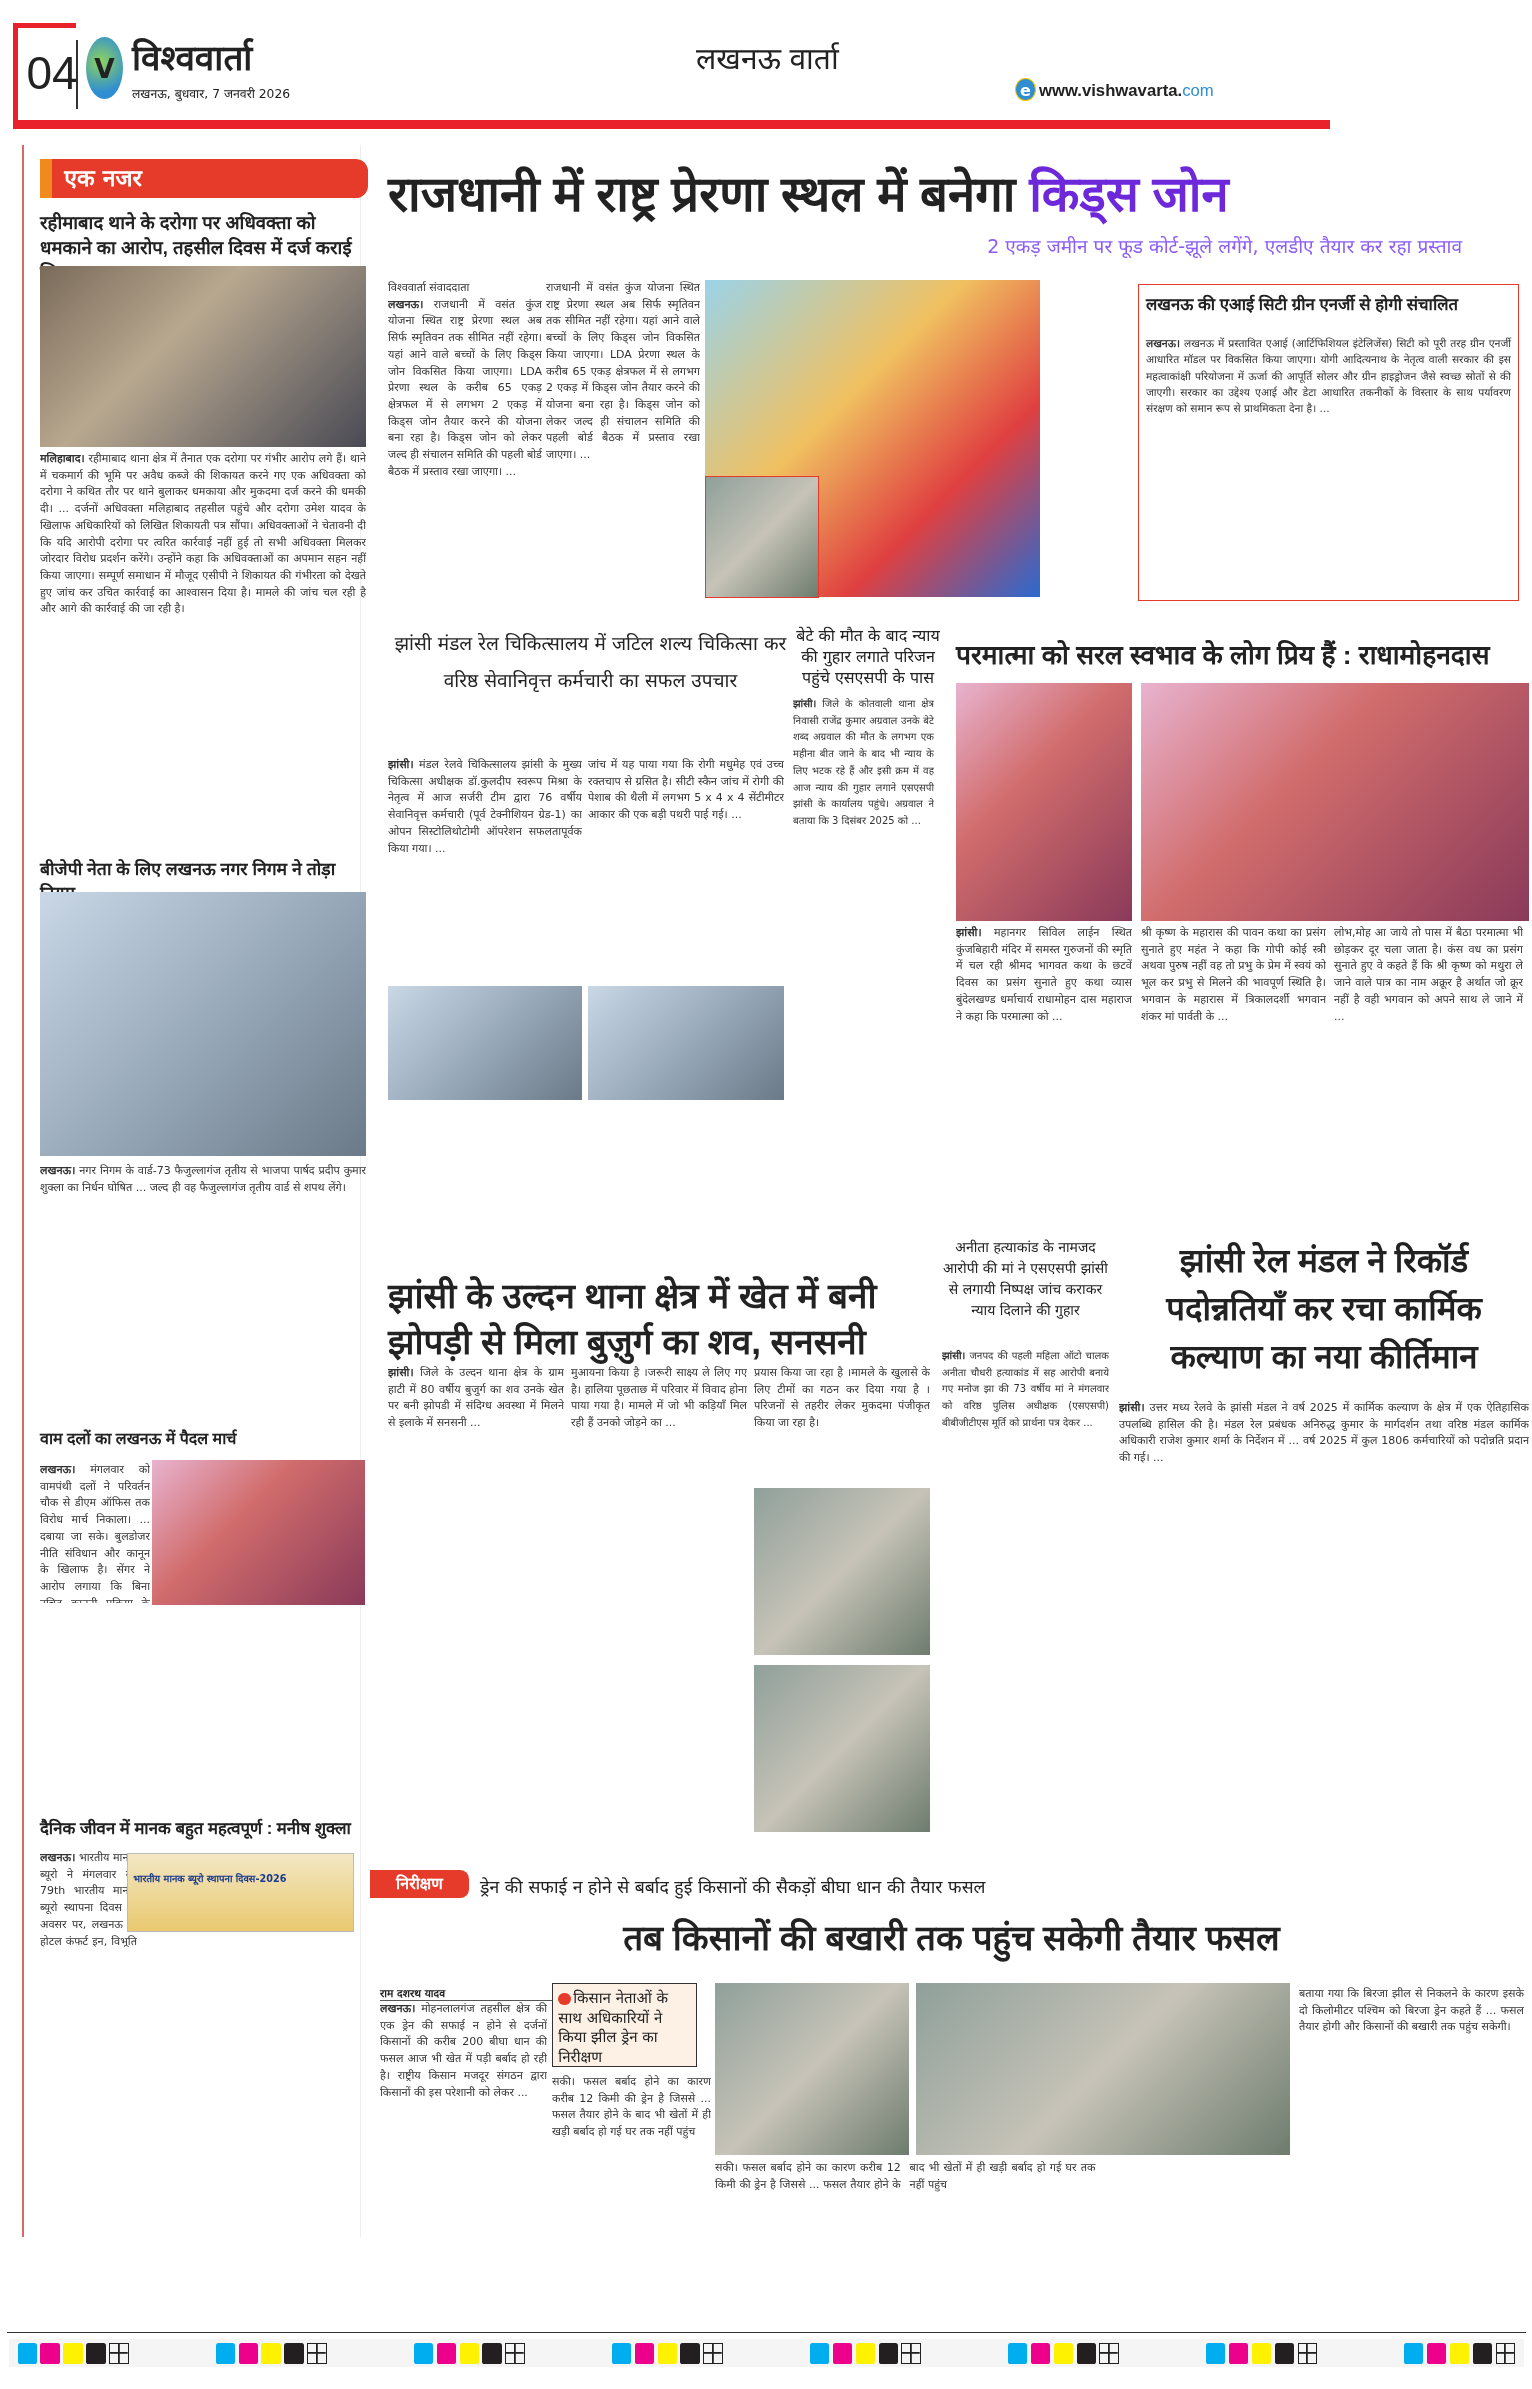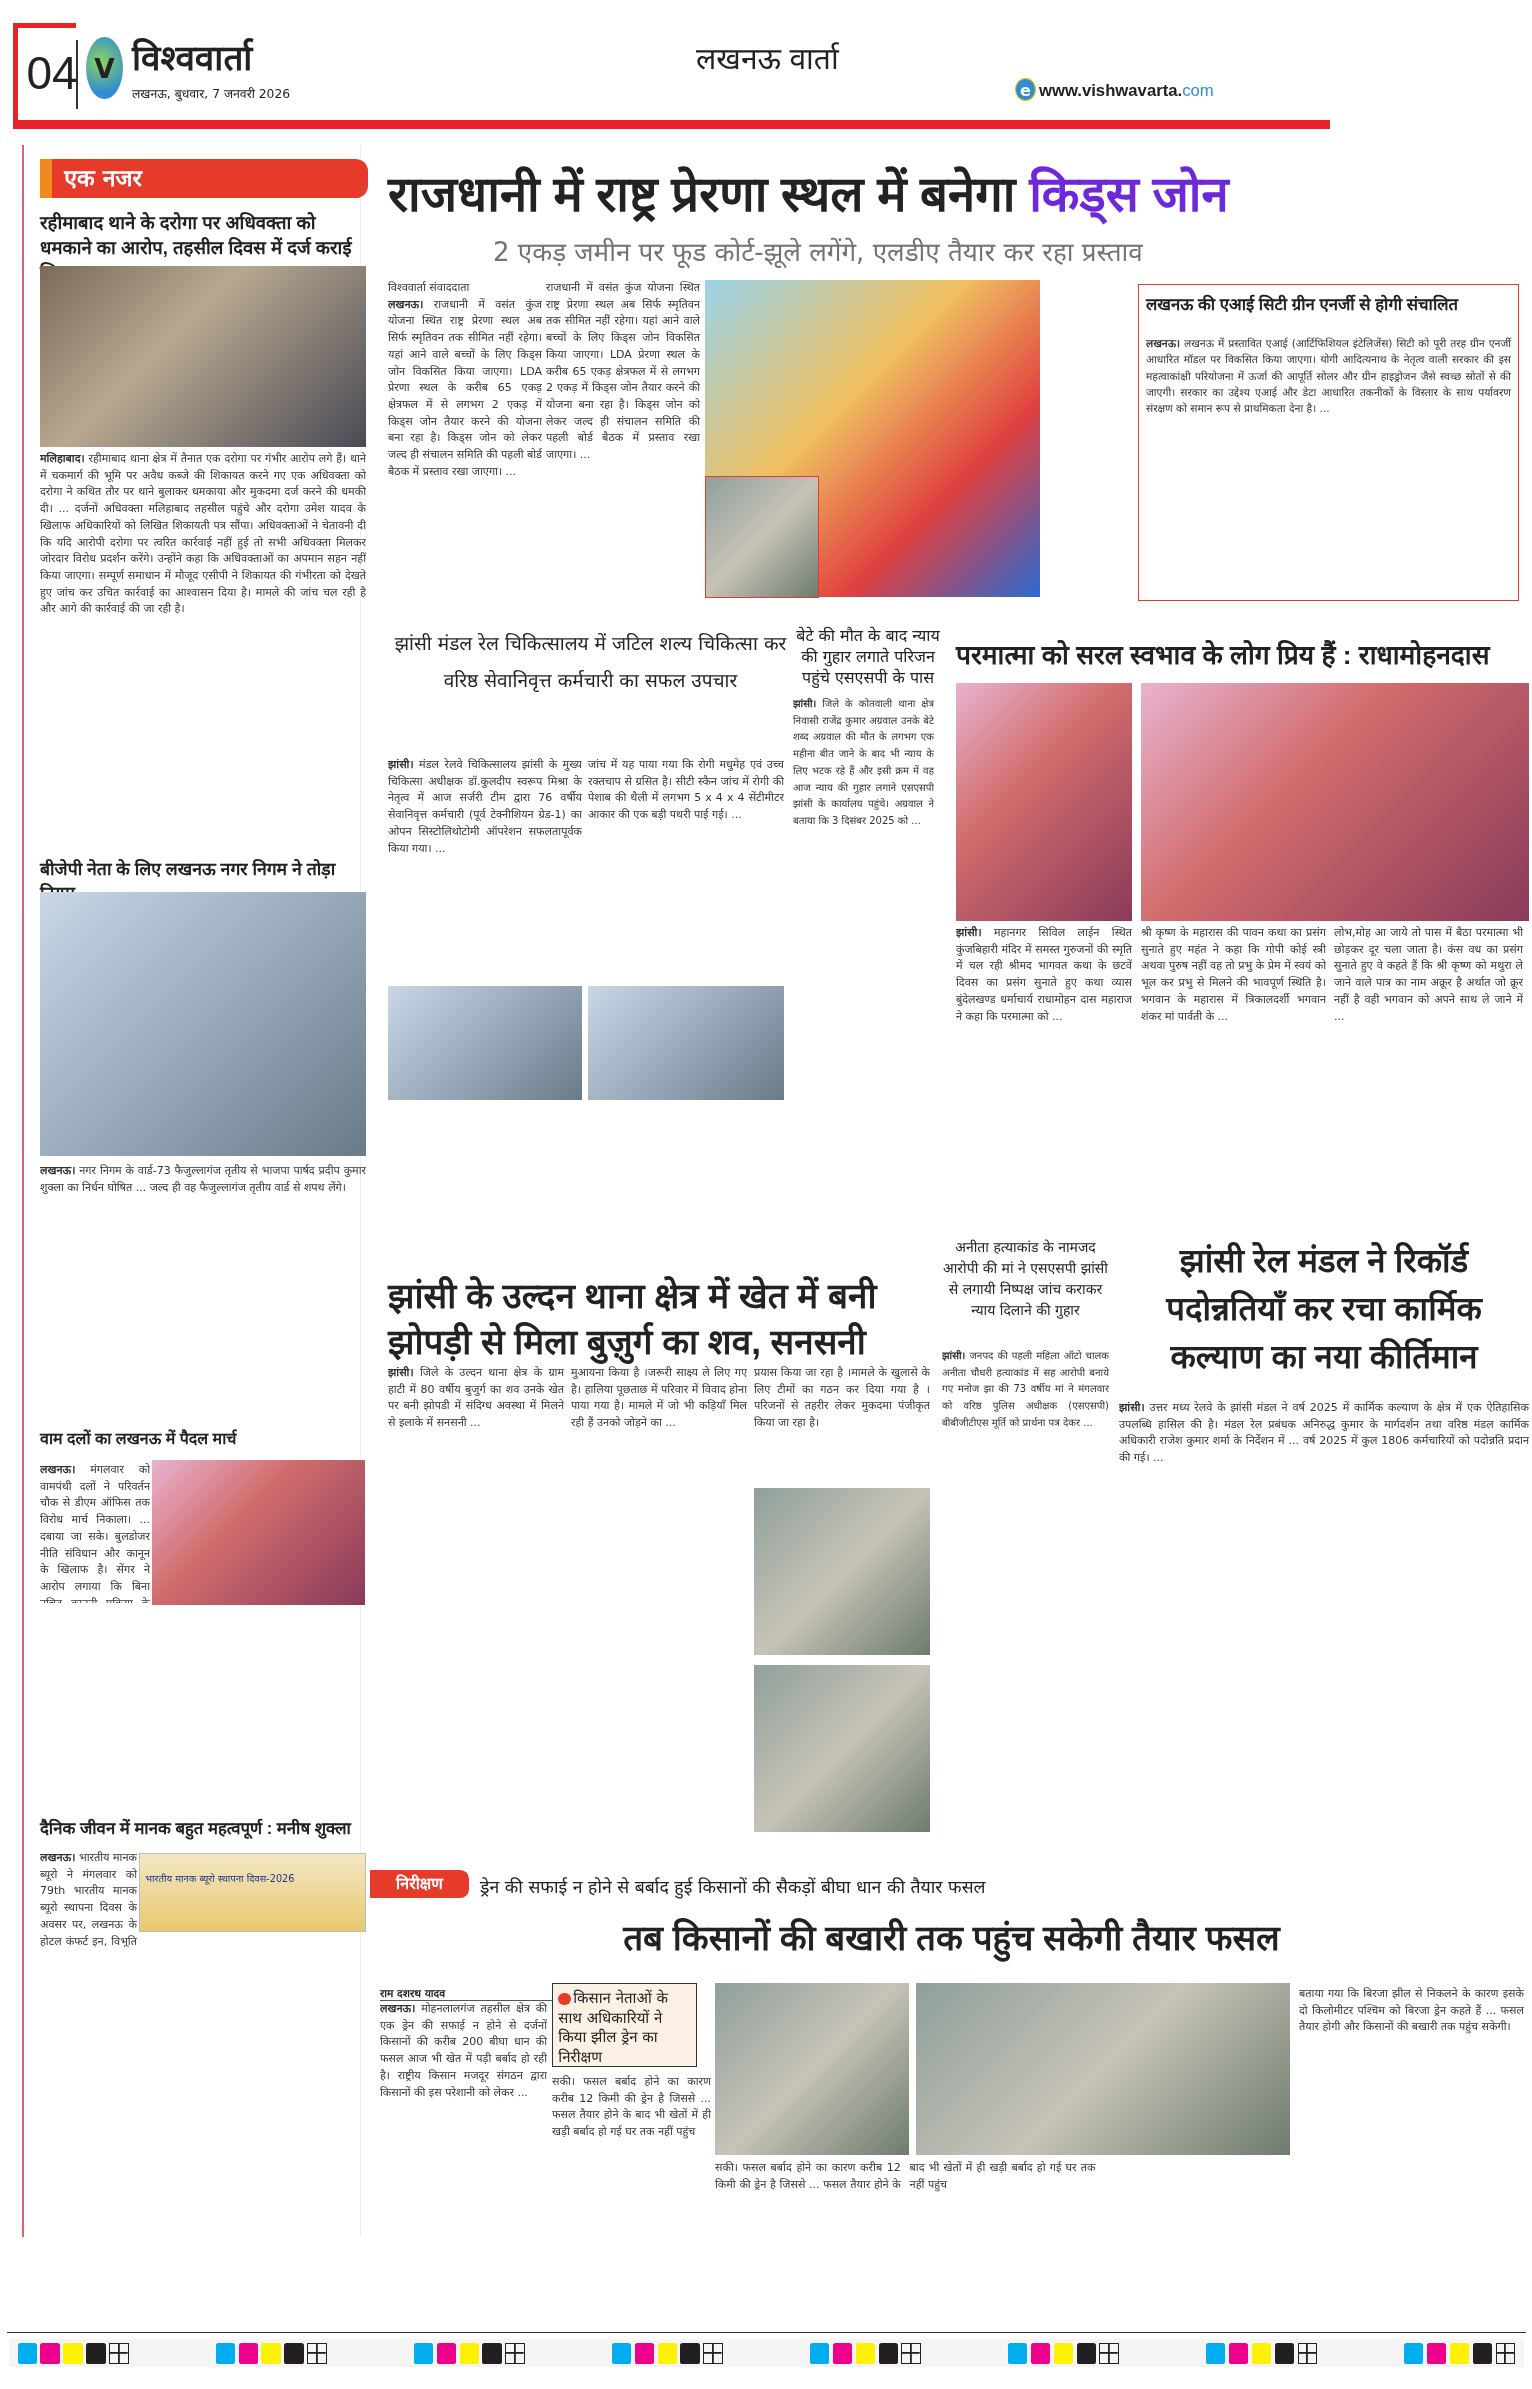--- a/index.html
+++ b/index.html
@@ -60,25 +60,25 @@
 <div class="abs photo2" style="left:40px;top:892px;width:326px;height:264px"></div>
 <div class="abs body" style="left:40px;top:1163px;width:326px;height:255px;overflow:hidden"><b>लखनऊ।</b> <span>नगर निगम के वार्ड-73 फैजुल्लागंज तृतीय से भाजपा पार्षद प्रदीप कुमार शुक्ला का निर्धन घोषित ... जल्द ही वह फैजुल्लागंज तृतीय वार्ड से शपथ लेंगे।</span></div>
 
 <div class="abs lh" style="left:40px;top:1427px;width:326px;font-size:16px">वाम दलों का लखनऊ में पैदल मार्च</div>
 <div class="abs body" style="left:40px;top:1462px;width:110px;height:141px;overflow:hidden"><b>लखनऊ।</b> <span>मंगलवार को वामपंथी दलों ने परिवर्तन चौक से डीएम ऑफिस तक विरोध मार्च निकाला। ... दबाया जा सके। बुलडोजर नीति संविधान और कानून के खिलाफ है। सेंगर ने आरोप लगाया कि बिना उचित कानूनी प्रक्रिया के लोगों के घर और रोज़गार छीने जा रहे हैं, जो एक सभ्य लोकतंत्र में स्वीकार्य नहीं हो सकता। सरकार को कानून के दायरे में रहकर काम करना चाहिए, न कि भय का माहौल बनाकर।</span></div>
 <div class="abs photo3" style="left:152px;top:1460px;width:213px;height:145px"></div>
 <div class="abs body" style="left:40px;top:1610px;width:326px;height:198px;overflow:hidden;color:#444"></div>
 
 <div class="abs lh" style="left:40px;top:1816px;width:326px;font-size:16.7px">दैनिक जीवन में मानक बहुत महत्वपूर्ण : मनीष शुक्ला</div>
 <div class="abs body" style="left:40px;top:1850px;width:97px;height:97px;overflow:hidden"><b>लखनऊ।</b> <span>भारतीय मानक ब्यूरो ने मंगलवार को 79th भारतीय मानक ब्यूरो स्थापना दिवस के अवसर पर, लखनऊ के होटल कंफर्ट इन, विभूति खंड, गोमती नगर में 'मानक महोत्सव' का ... अतिथियों ने इस कार्यक्रम की शोभा बढ़ाई।</span></div>
-<div class="abs" style="left:139px;top:1853px;width:227px;height:79px;background:linear-gradient(#f3e7c4,#e9c96f);border:0.9px solid #bbb;font-size:9.7px;color:#1a3a8a;font-weight:normal;padding:17.6px 5.3px"><span>भारतीय मानक ब्यूरो स्थापना दिवस-2026</span></div>
+<div class="abs" style="left:127px;top:1853px;width:227px;height:79px;background:linear-gradient(#f3e7c4,#e9c96f);border:0.9px solid #bbb;font-size:9.7px;color:#1a3a8a;font-weight:bold;padding:17.6px 5.3px"><span>भारतीय मानक ब्यूरो स्थापना दिवस-2026</span></div>
 <div class="abs body" style="left:40px;top:1946px;width:326px;height:291px;overflow:hidden;color:#444"></div>
 
 <div class="abs lh" style="left:388px;top:159px;width:1136px;font-size:49px;white-space:nowrap"><span>राजधानी में राष्ट्र प्रेरणा स्थल में बनेगा</span> <span class="red">किड्स जोन</span></div>
-<div class="abs" style="left:493px;top:233px;width:969px;font-size:26px;text-align:left;color:#737373">2 एकड़ जमीन पर फूड कोर्ट-झूले लगेंगे, एलडीए तैयार कर रहा प्रस्ताव</div>
+<div class="abs" style="left:493px;top:233px;width:969px;font-size:19px;text-align:right;color:#8b5cf6">2 एकड़ जमीन पर फूड कोर्ट-झूले लगेंगे, एलडीए तैयार कर रहा प्रस्ताव</div>
 <div class="abs body" style="left:388px;top:280px;width:154px;height:317px;overflow:hidden"><span>विश्ववार्ता संवाददाता</span><br><b>लखनऊ।</b> <span>राजधानी में वसंत कुंज योजना स्थित राष्ट्र प्रेरणा स्थल अब सिर्फ स्मृतिवन तक सीमित नहीं रहेगा। यहां आने वाले बच्चों के लिए किड्स जोन विकसित किया जाएगा। LDA प्रेरणा स्थल के करीब 65 एकड़ क्षेत्रफल में से लगभग 2 एकड़ में किड्स जोन तैयार करने की योजना बना रहा है। किड्स जोन को लेकर जल्द ही संचालन समिति की पहली बोर्ड बैठक में प्रस्ताव रखा जाएगा। ...</span></div>
 <div class="abs body" style="left:546px;top:280px;width:154px;height:317px;overflow:hidden"><span>राजधानी में वसंत कुंज योजना स्थित राष्ट्र प्रेरणा स्थल अब सिर्फ स्मृतिवन तक सीमित नहीं रहेगा। यहां आने वाले बच्चों के लिए किड्स जोन विकसित किया जाएगा। LDA प्रेरणा स्थल के करीब 65 एकड़ क्षेत्रफल में से लगभग 2 एकड़ में किड्स जोन तैयार करने की योजना बना रहा है। किड्स जोन को लेकर जल्द ही संचालन समिति की पहली बोर्ड बैठक में प्रस्ताव रखा जाएगा। ...</span></div>
 <div class="abs photo4" style="left:705px;top:280px;width:335px;height:317px"></div>
 <div class="abs photo5" style="left:705px;top:476px;width:114px;height:122px;border:1.8px solid #e63a2a"></div>
 
 <div class="abs" style="left:1138px;top:284px;width:381px;height:317px;border:1.8px solid #e63a2a;padding:7px">
   <div class="lh" style="font-size:16.7px;margin-bottom:20px">लखनऊ की एआई सिटी ग्रीन एनर्जी से होगी संचालित</div>
   <div class="body" style="font-size:10.6px;line-height:16.3px"><b>लखनऊ।</b> <span>लखनऊ में प्रस्तावित एआई (आर्टिफिशियल इंटेलिजेंस) सिटी को पूरी तरह ग्रीन एनर्जी आधारित मॉडल पर विकसित किया जाएगा। योगी आदित्यनाथ के नेतृत्व वाली सरकार की इस महत्वाकांक्षी परियोजना में ऊर्जा की आपूर्ति सोलर और ग्रीन हाइड्रोजन जैसे स्वच्छ स्रोतों से की जाएगी। सरकार का उद्देश्य एआई और डेटा आधारित तकनीकों के विस्तार के साथ पर्यावरण संरक्षण को समान रूप से प्राथमिकता देना है। ...</span></div>
 </div>
 

